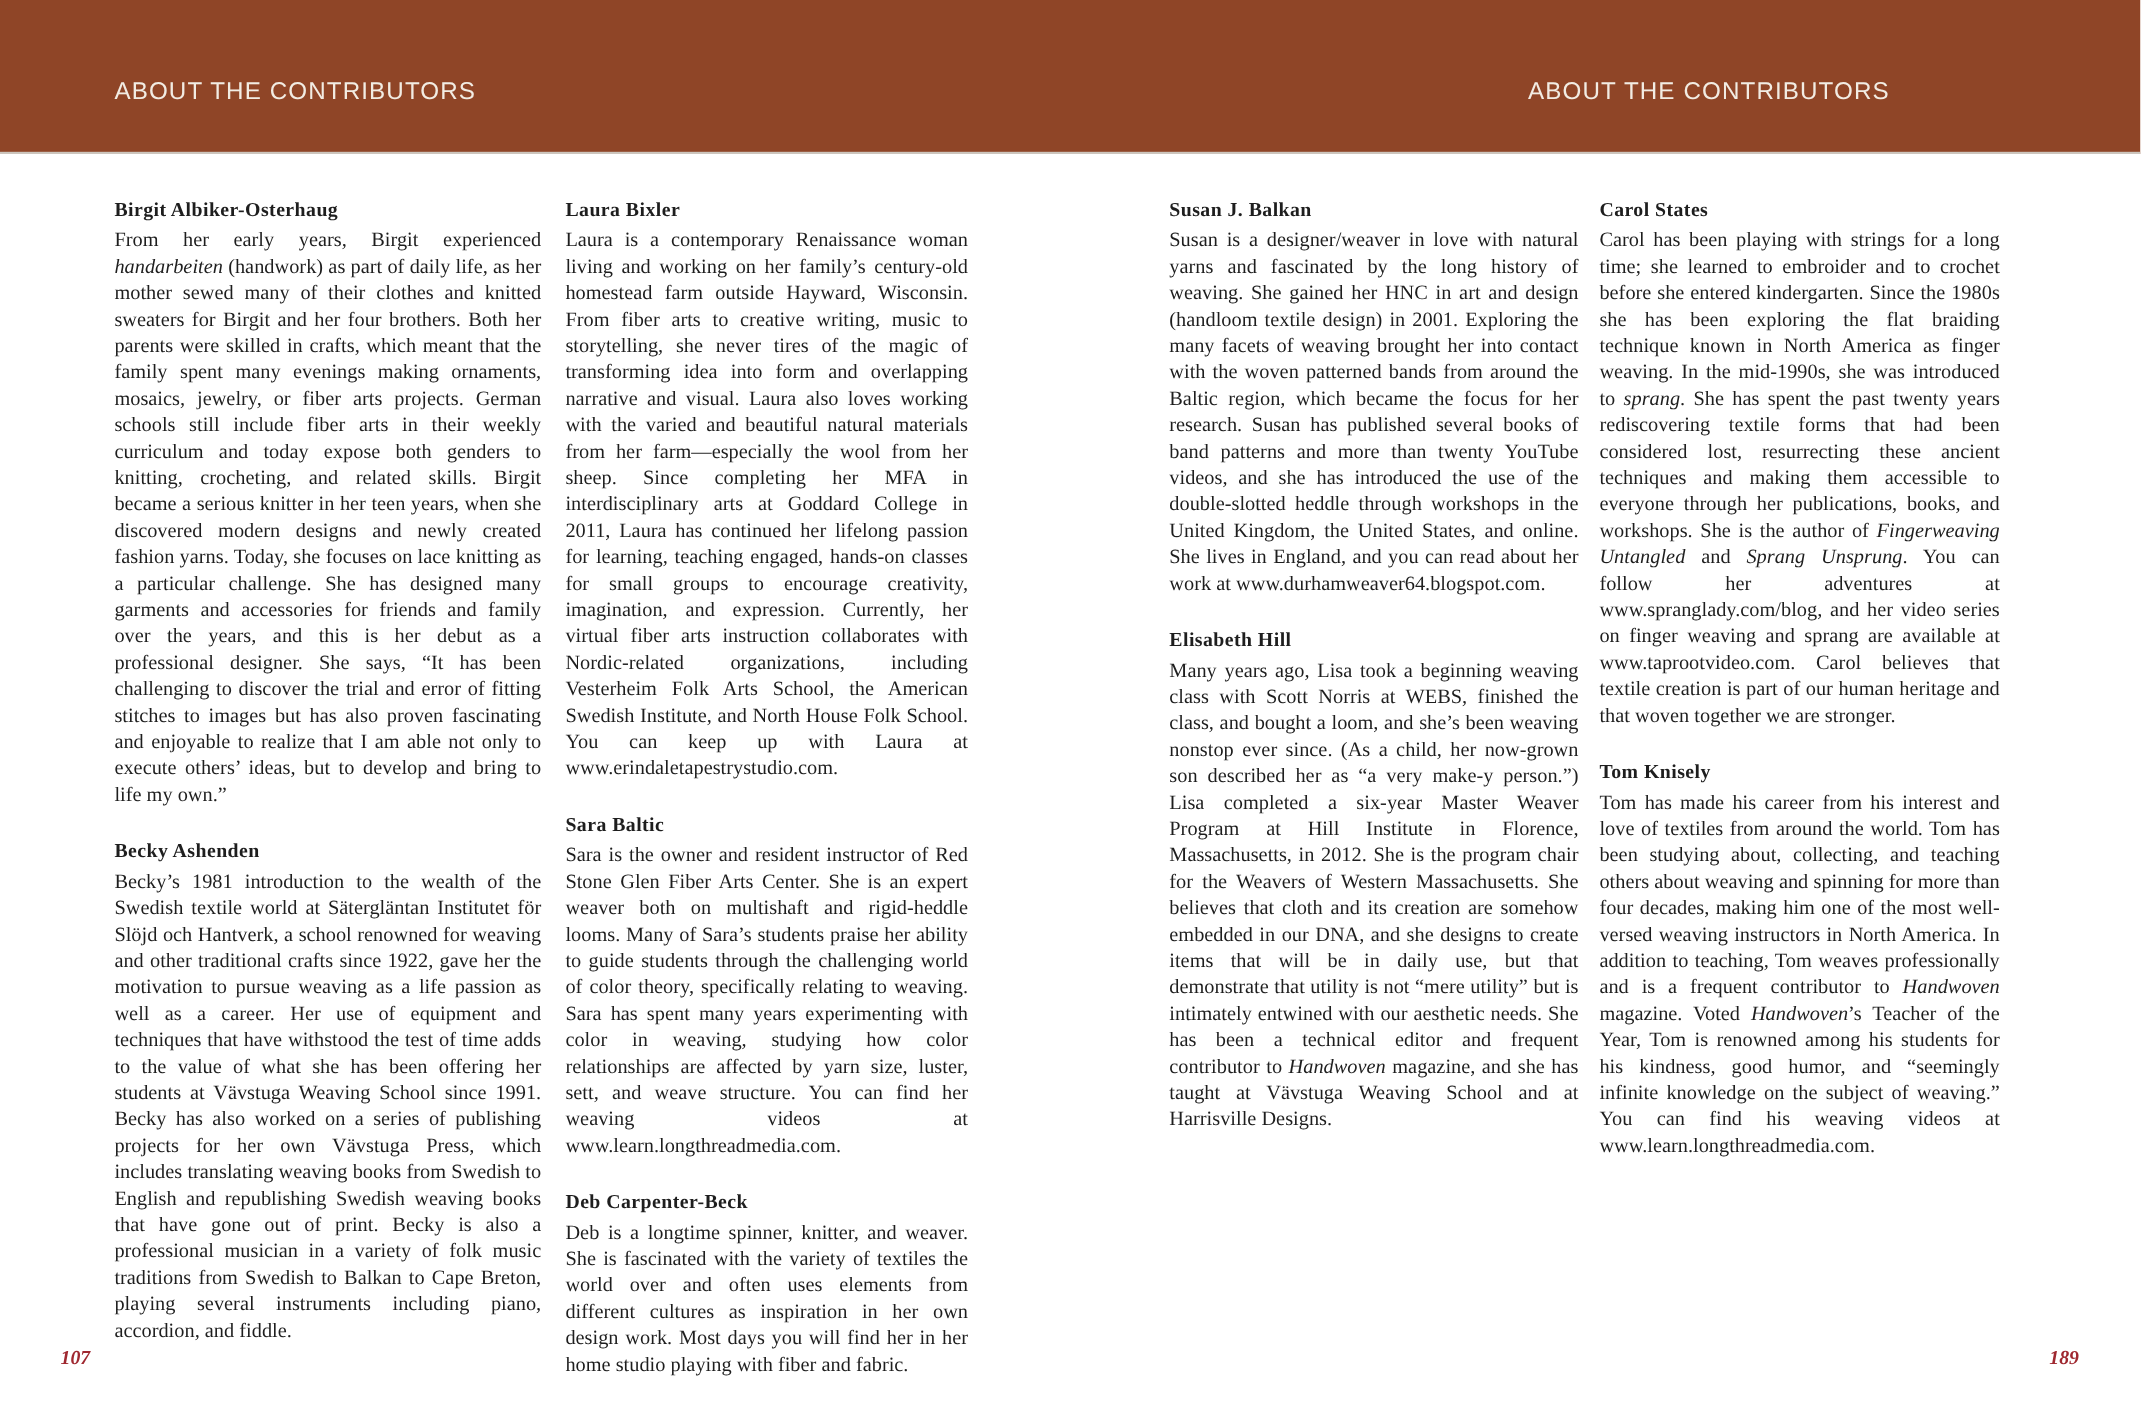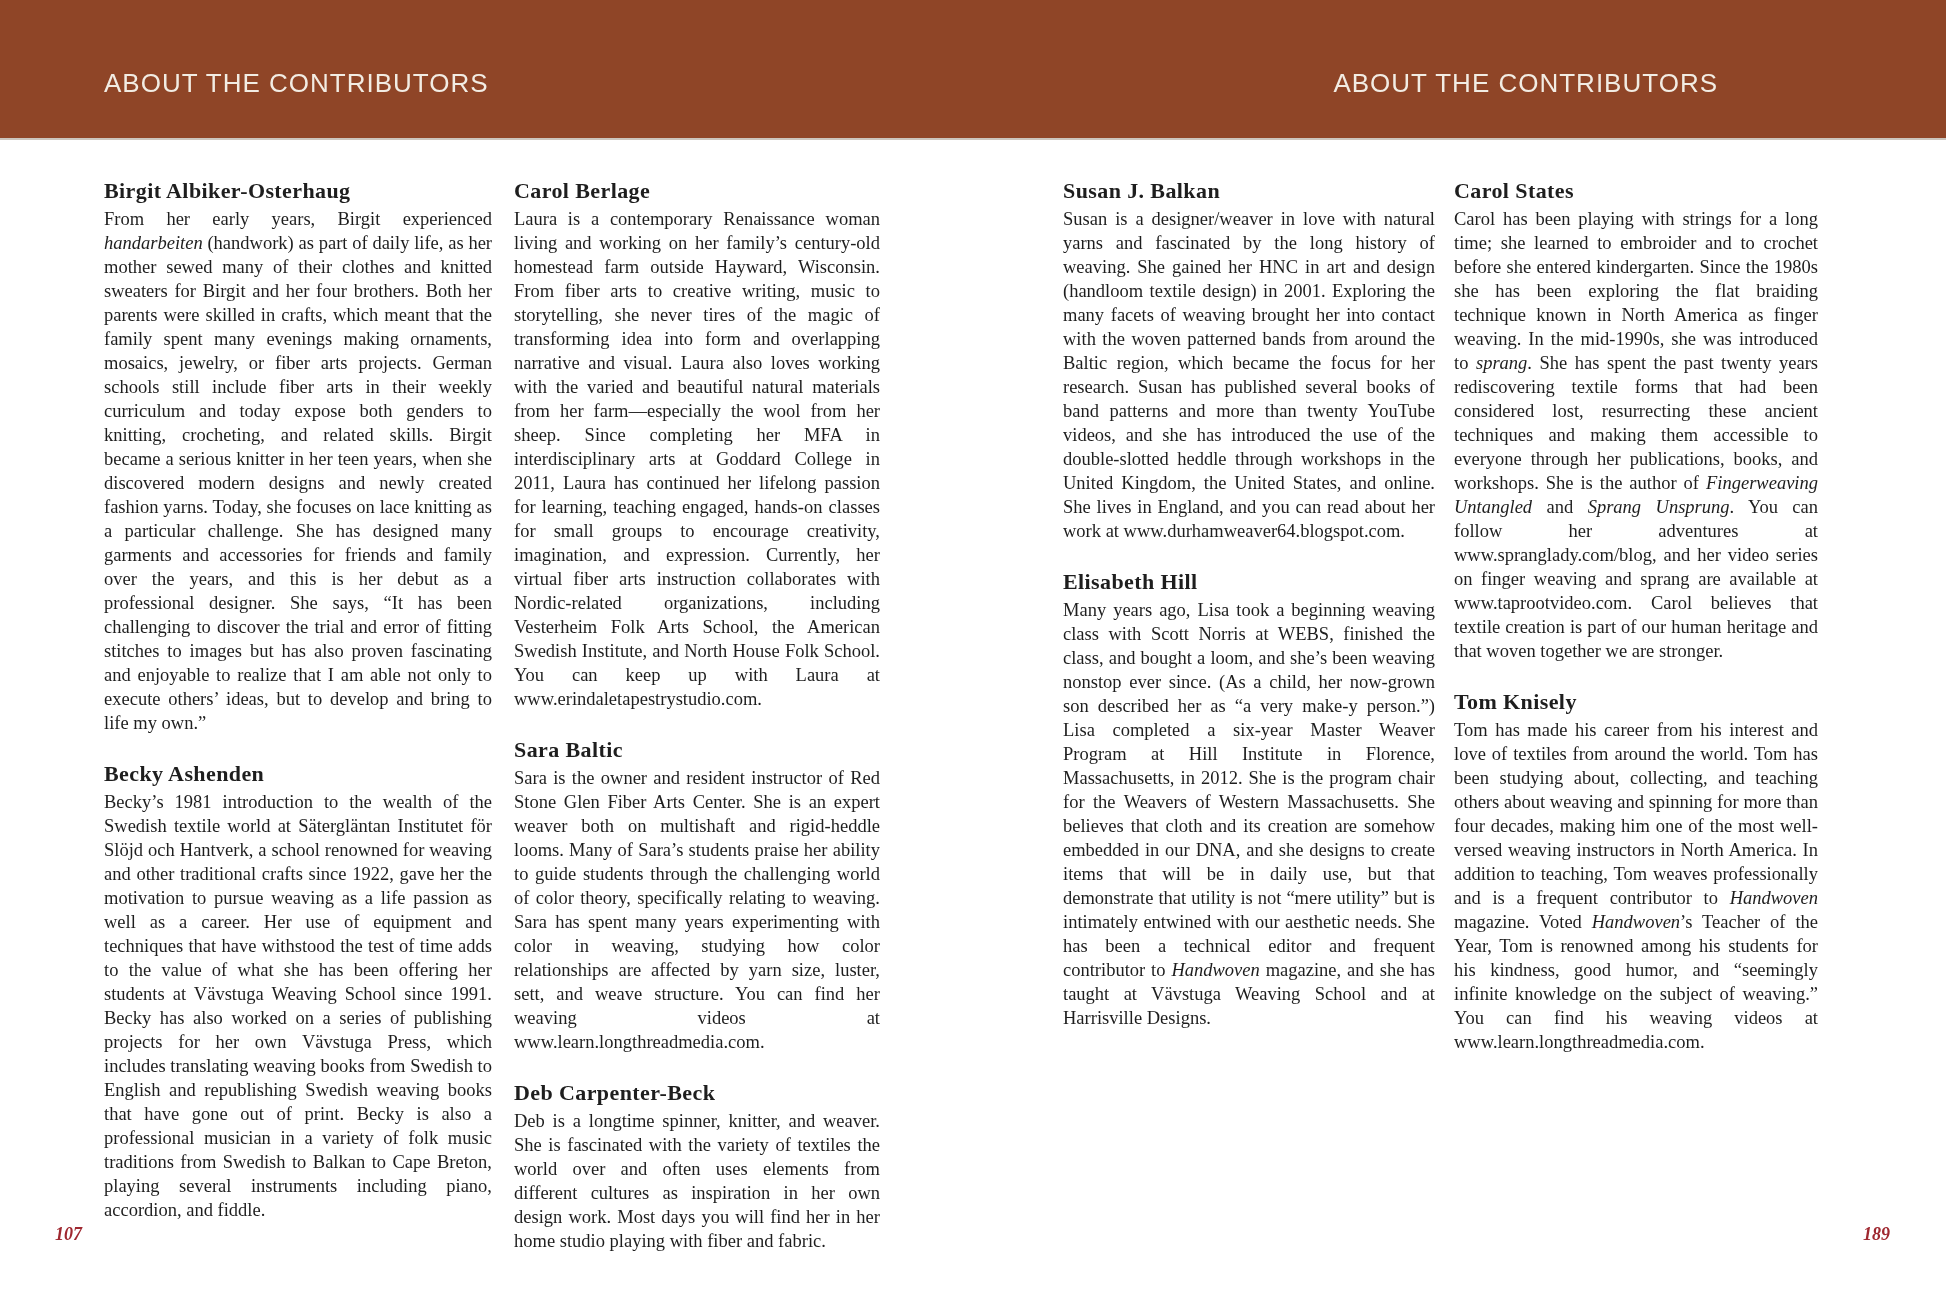--- a/index.html
+++ b/index.html
@@ -21,39 +21,39 @@
     position:absolute;top:0;left:0;width:100%;height:140px;
     background:var(--band-color);
     border-bottom:2px solid #ccc5bd;
     box-sizing:border-box;
   }
   .band-title{
     position:absolute;top:0;height:140px;
     display:flex;align-items:center;
     padding-top:26px;box-sizing:border-box;
     font-family:"Liberation Sans","DejaVu Sans",sans-serif;
-    font-size:26px;font-weight:400;letter-spacing:1px;
+    font-size:22px;font-weight:400;letter-spacing:1px;
     color:var(--title-color);
     white-space:nowrap;
   }
   .band-title.left{left:104px;}
   .band-title.right{right:228px;}
   .column{
     position:absolute;top:178px;
     text-align:justify;
     font-size:18.5px;line-height:24px;
   }
   .col-0{left:104px;width:388px;}
   .col-1{left:514px;width:366px;}
   .col-2{left:1063px;width:372px;}
   .col-3{left:1454px;width:364px;}
   .entry + .entry{margin-top:26px;}
   .entry-name{
     margin:0 0 4px 0;
-    font-size:22px;font-weight:bold;letter-spacing:0.4px;
+    font-size:18px;font-weight:bold;letter-spacing:0.4px;
     text-align:left;line-height:25px;
   }
   .entry-bio{margin:0;}
   .entry-bio i{font-style:italic;}
   .page-number{
     position:absolute;top:1224px;
     font-style:italic;font-weight:bold;
     font-size:18px;color:var(--pagenum-color);
   }
   .page-number.left{left:55px;}
@@ -75,21 +75,21 @@
           <h3 class="entry-name">Birgit Albiker-Osterhaug</h3>
           <p class="entry-bio"><span>From her early years, Birgit experienced </span><i>handarbeiten</i><span> (handwork) as part of daily life, as her mother sewed many of their clothes and knitted sweaters for Birgit and her four brothers. Both her parents were skilled in crafts, which meant that the family spent many evenings making ornaments, mosaics, jewelry, or fiber arts projects. German schools still include fiber arts in their weekly curriculum and today expose both genders to knitting, crocheting, and related skills. Birgit became a serious knitter in her teen years, when she discovered modern designs and newly created fashion yarns. Today, she focuses on lace knitting as a particular challenge. She has designed many garments and accessories for friends and family over the years, and this is her debut as a professional designer. She says, “It has been challenging to discover the trial and error of fitting stitches to images but has also proven fascinating and enjoyable to realize that I am able not only to execute others’ ideas, but to develop and bring to life my own.”</span></p>
         </article>
         <article class="entry">
           <h3 class="entry-name">Becky Ashenden</h3>
           <p class="entry-bio"><span>Becky’s 1981 introduction to the wealth of the Swedish textile world at Sätergläntan Institutet för Slöjd och Hantverk, a school renowned for weaving and other traditional crafts since 1922, gave her the motivation to pursue weaving as a life passion as well as a career. Her use of equipment and techniques that have withstood the test of time adds to the value of what she has been offering her students at Vävstuga Weaving School since 1991. Becky has also worked on a series of publishing projects for her own Vävstuga Press, which includes translating weaving books from Swedish to English and republishing Swedish weaving books that have gone out of print. Becky is also a professional musician in a variety of folk music traditions from Swedish to Balkan to Cape Breton, playing several instruments including piano, accordion, and fiddle.</span></p>
         </article>
       </section>
     <section class="column col-1">
         <article class="entry">
-          <h3 class="entry-name">Carol Berlage</h3>
+          <h3 class="entry-name">Laura Bixler</h3>
           <p class="entry-bio"><span>Laura is a contemporary Renaissance woman living and working on her family’s century-old homestead farm outside Hayward, Wisconsin. From fiber arts to creative writing, music to storytelling, she never tires of the magic of transforming idea into form and overlapping narrative and visual. Laura also loves working with the varied and beautiful natural materials from her farm—especially the wool from her sheep. Since completing her MFA in interdisciplinary arts at Goddard College in 2011, Laura has continued her lifelong passion for learning, teaching engaged, hands-on classes for small groups to encourage creativity, imagination, and expression. Currently, her virtual fiber arts instruction collaborates with Nordic-related organizations, including Vesterheim Folk Arts School, the American Swedish Institute, and North House Folk School. You can keep up with Laura at www.erindaletapestrystudio.com.</span></p>
         </article>
         <article class="entry">
           <h3 class="entry-name">Sara Baltic</h3>
           <p class="entry-bio"><span>Sara is the owner and resident instructor of Red Stone Glen Fiber Arts Center. She is an expert weaver both on multishaft and rigid-heddle looms. Many of Sara’s students praise her ability to guide students through the challenging world of color theory, specifically relating to weaving. Sara has spent many years experimenting with color in weaving, studying how color relationships are affected by yarn size, luster, sett, and weave structure. You can find her weaving videos at www.learn.longthreadmedia.com.</span></p>
         </article>
         <article class="entry">
           <h3 class="entry-name">Deb Carpenter-Beck</h3>
           <p class="entry-bio"><span>Deb is a longtime spinner, knitter, and weaver. She is fascinated with the variety of textiles the world over and often uses elements from different cultures as inspiration in her own design work. Most days you will find her in her home studio playing with fiber and fabric.</span></p>
         </article>

